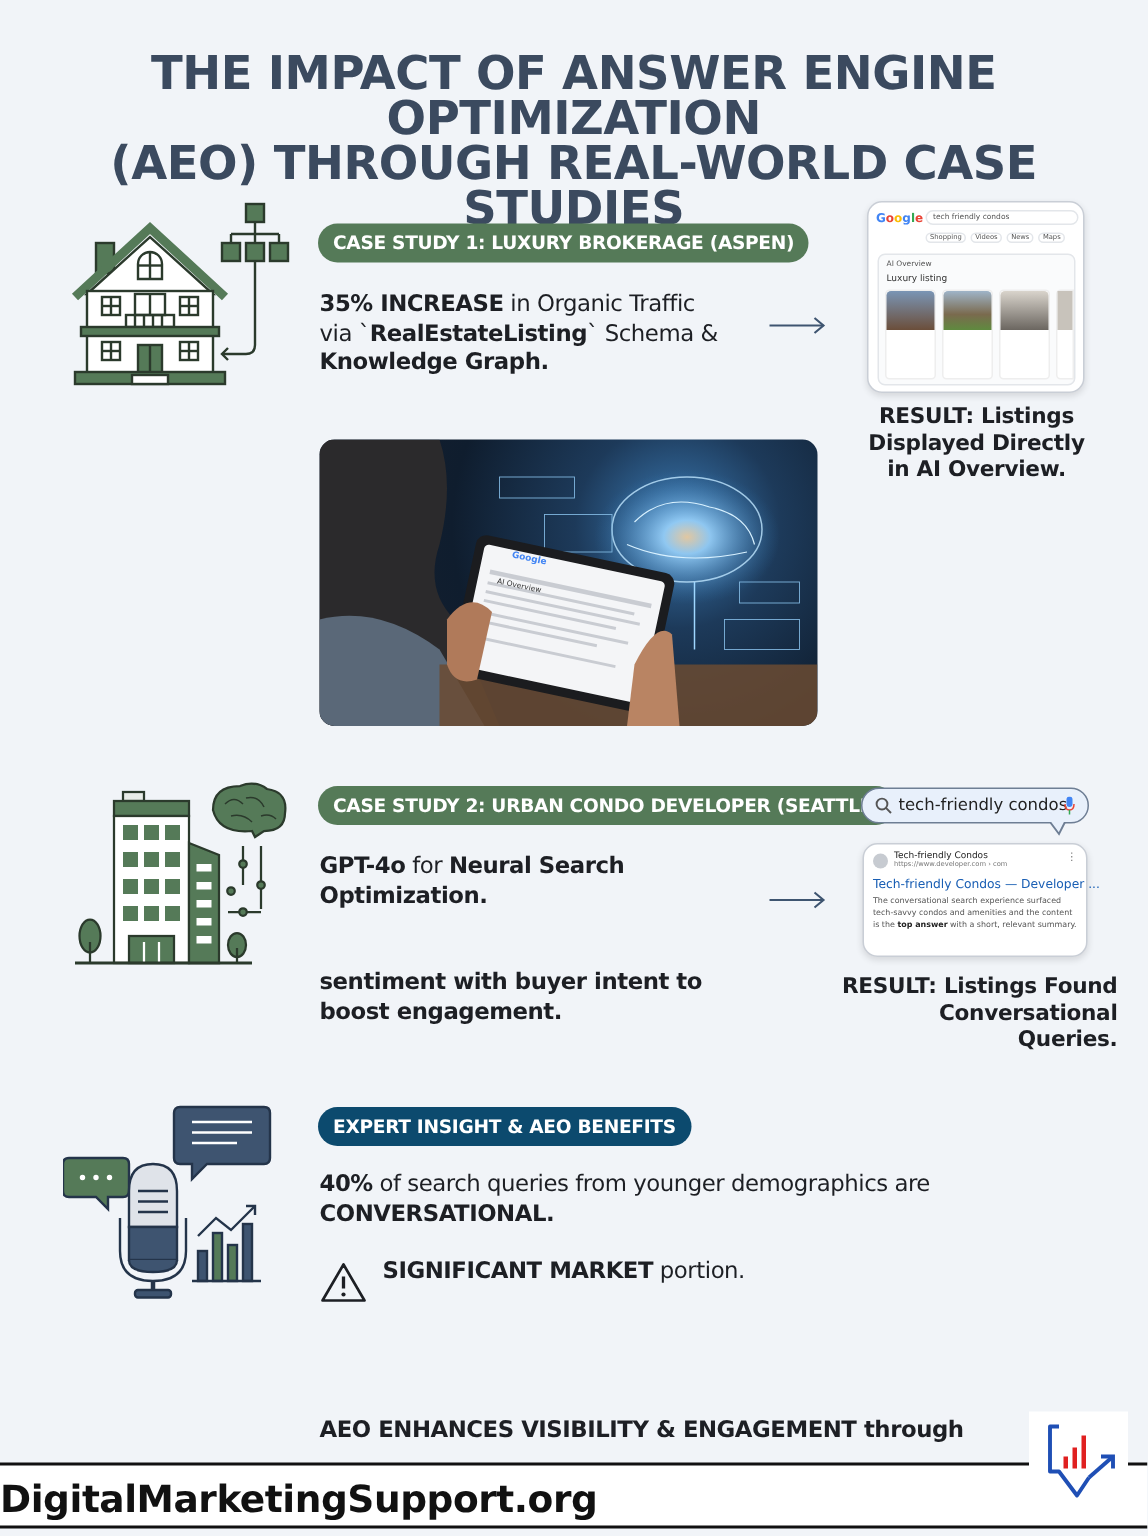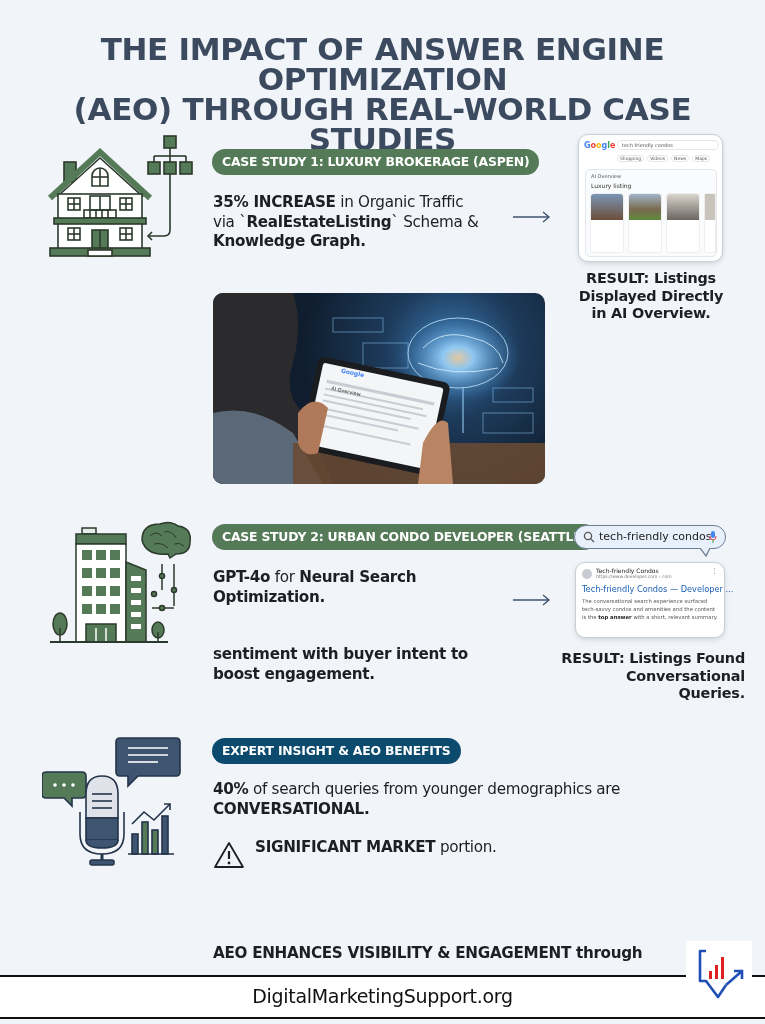--- a/index.html
+++ b/index.html
@@ -35,22 +35,22 @@
     box-shadow: 0 2px 5px rgba(0,0,0,0.12);
   }
   .photo {
     position: absolute; left: 213px; top: 293px; width: 332px; height: 191px;
     border-radius: 10px; overflow: hidden;
     background: radial-gradient(circle at 72% 30%, #3b7bb5 0%, #1d3a5a 25%, #0f1d2e 55%, #1a2230 100%);
   }
   .footer-line { position: absolute; left: 0; width: 765px; height: 2px; background: #111; }
   .footer-band { position: absolute; left: 0; top: 976px; width: 765px; height: 42px; background: #fff; }
   .footer-text {
-    position: absolute; left: 0; top: 985px; width: 765px; text-align: center;
-    font-weight: normal; font-size: 19px; color: #111; letter-spacing: -0.3px;
+    position: absolute; left: 0; top: 985px; width: 765px; 
+    font-weight: bold; font-size: 25px; color: #111; letter-spacing: -0.3px;
   }
   .tiny { font-size: 6px; color: #555; }
 </style>
 </head>
 <body>
 
 <div class="title">
   <div>THE IMPACT OF ANSWER ENGINE OPTIMIZATION</div>
   <div>(AEO) THROUGH REAL-WORLD CASE STUDIES</div>
 </div>

